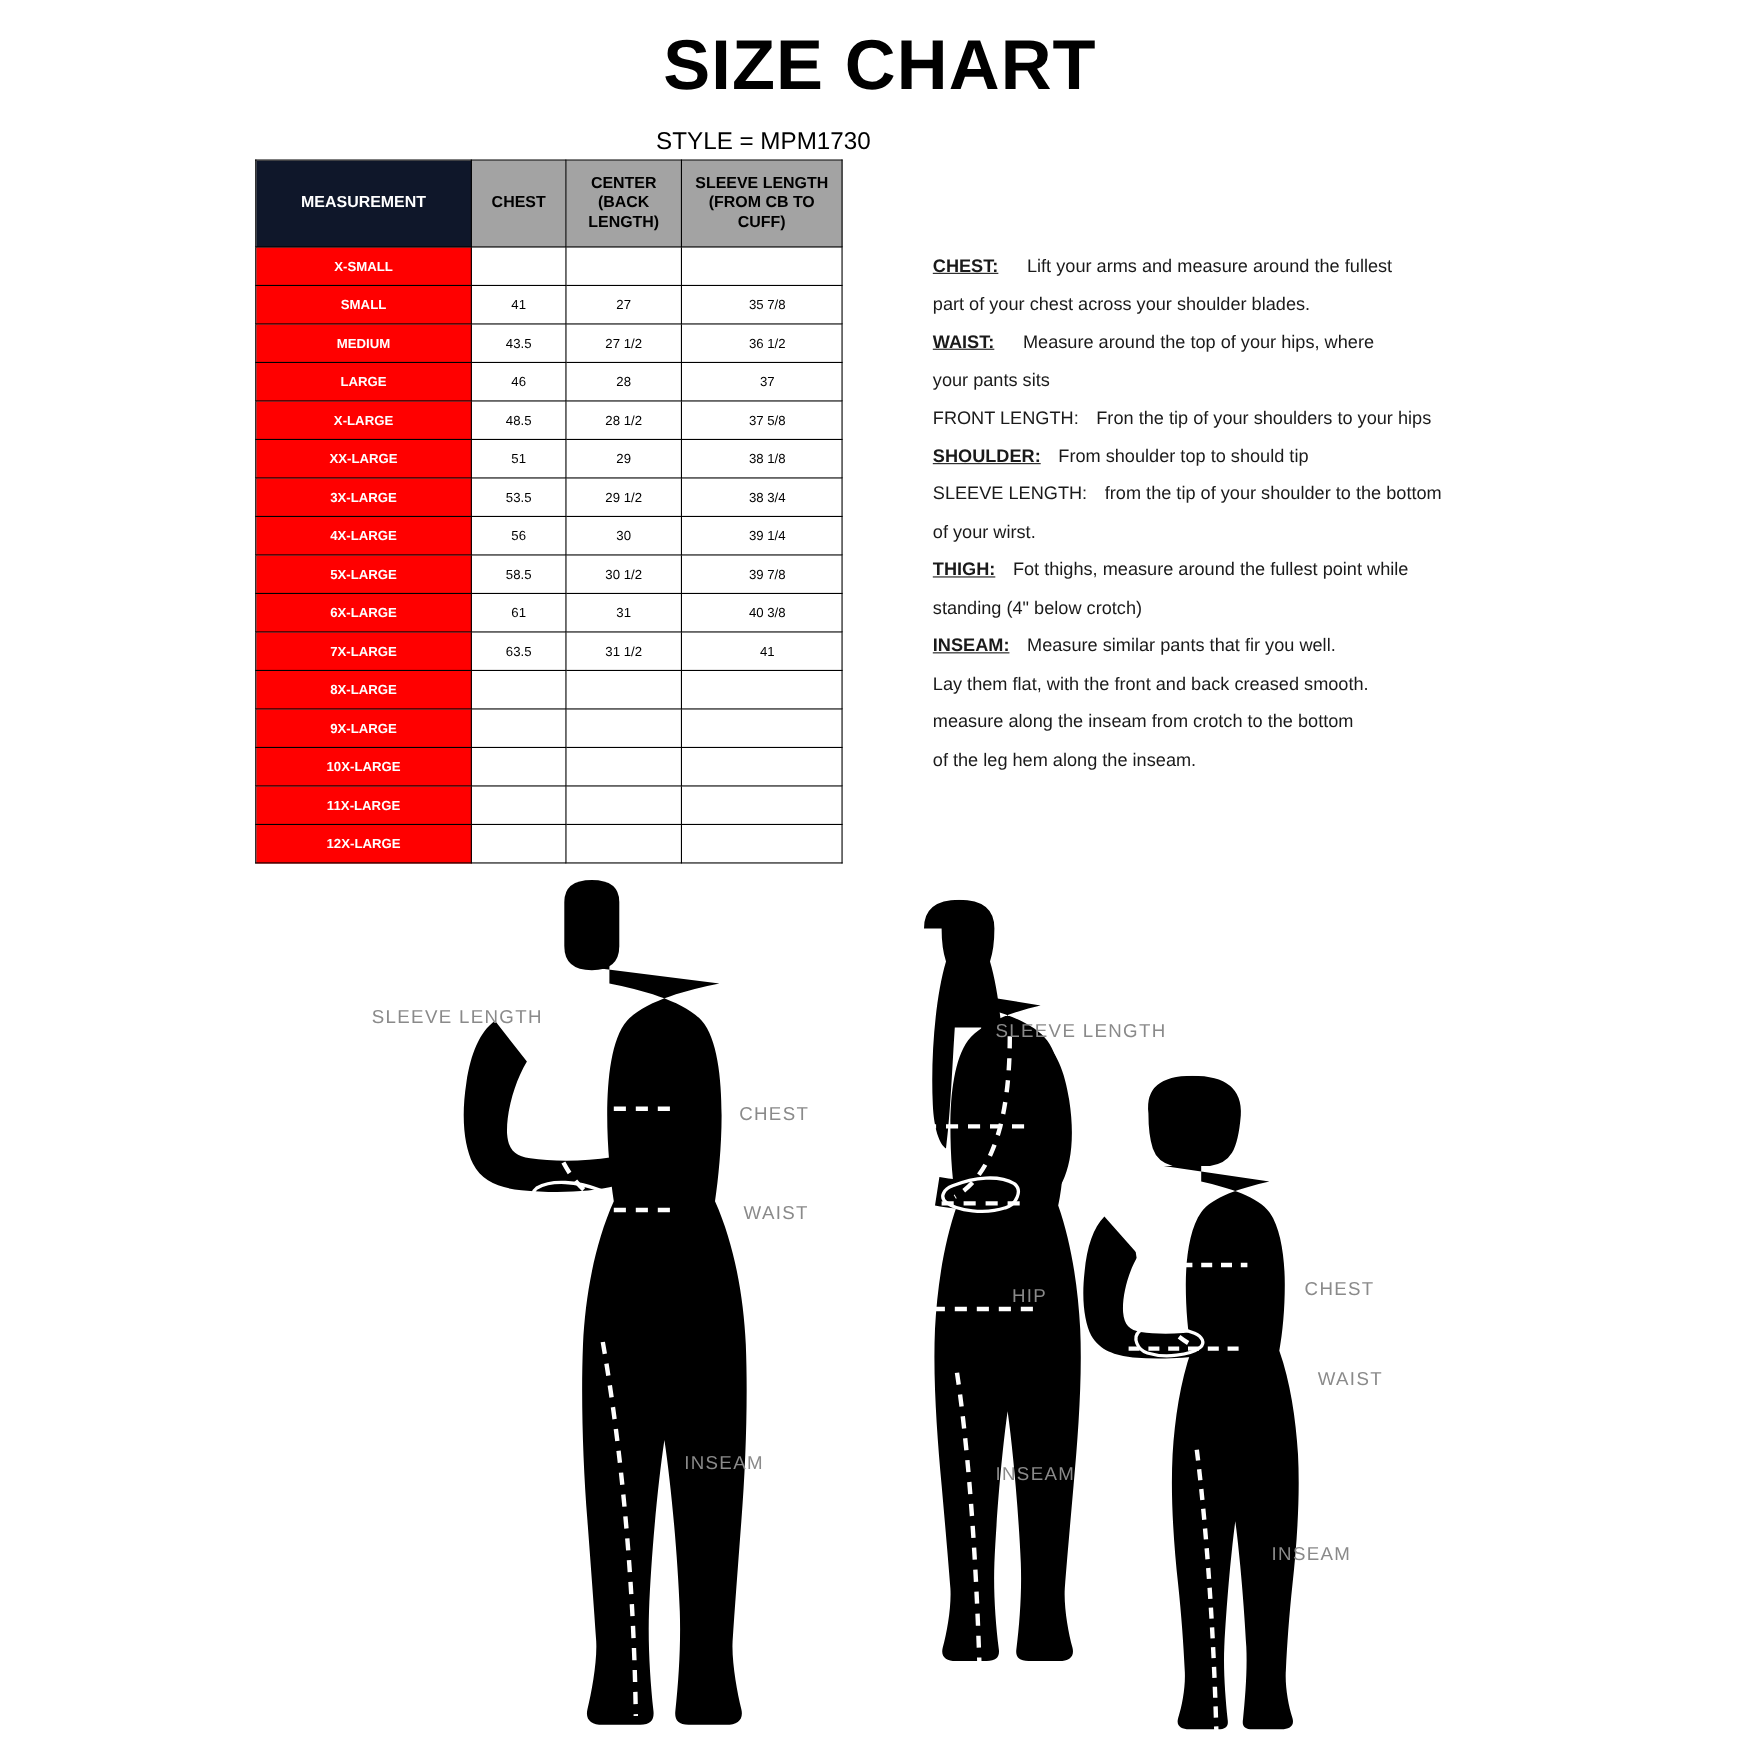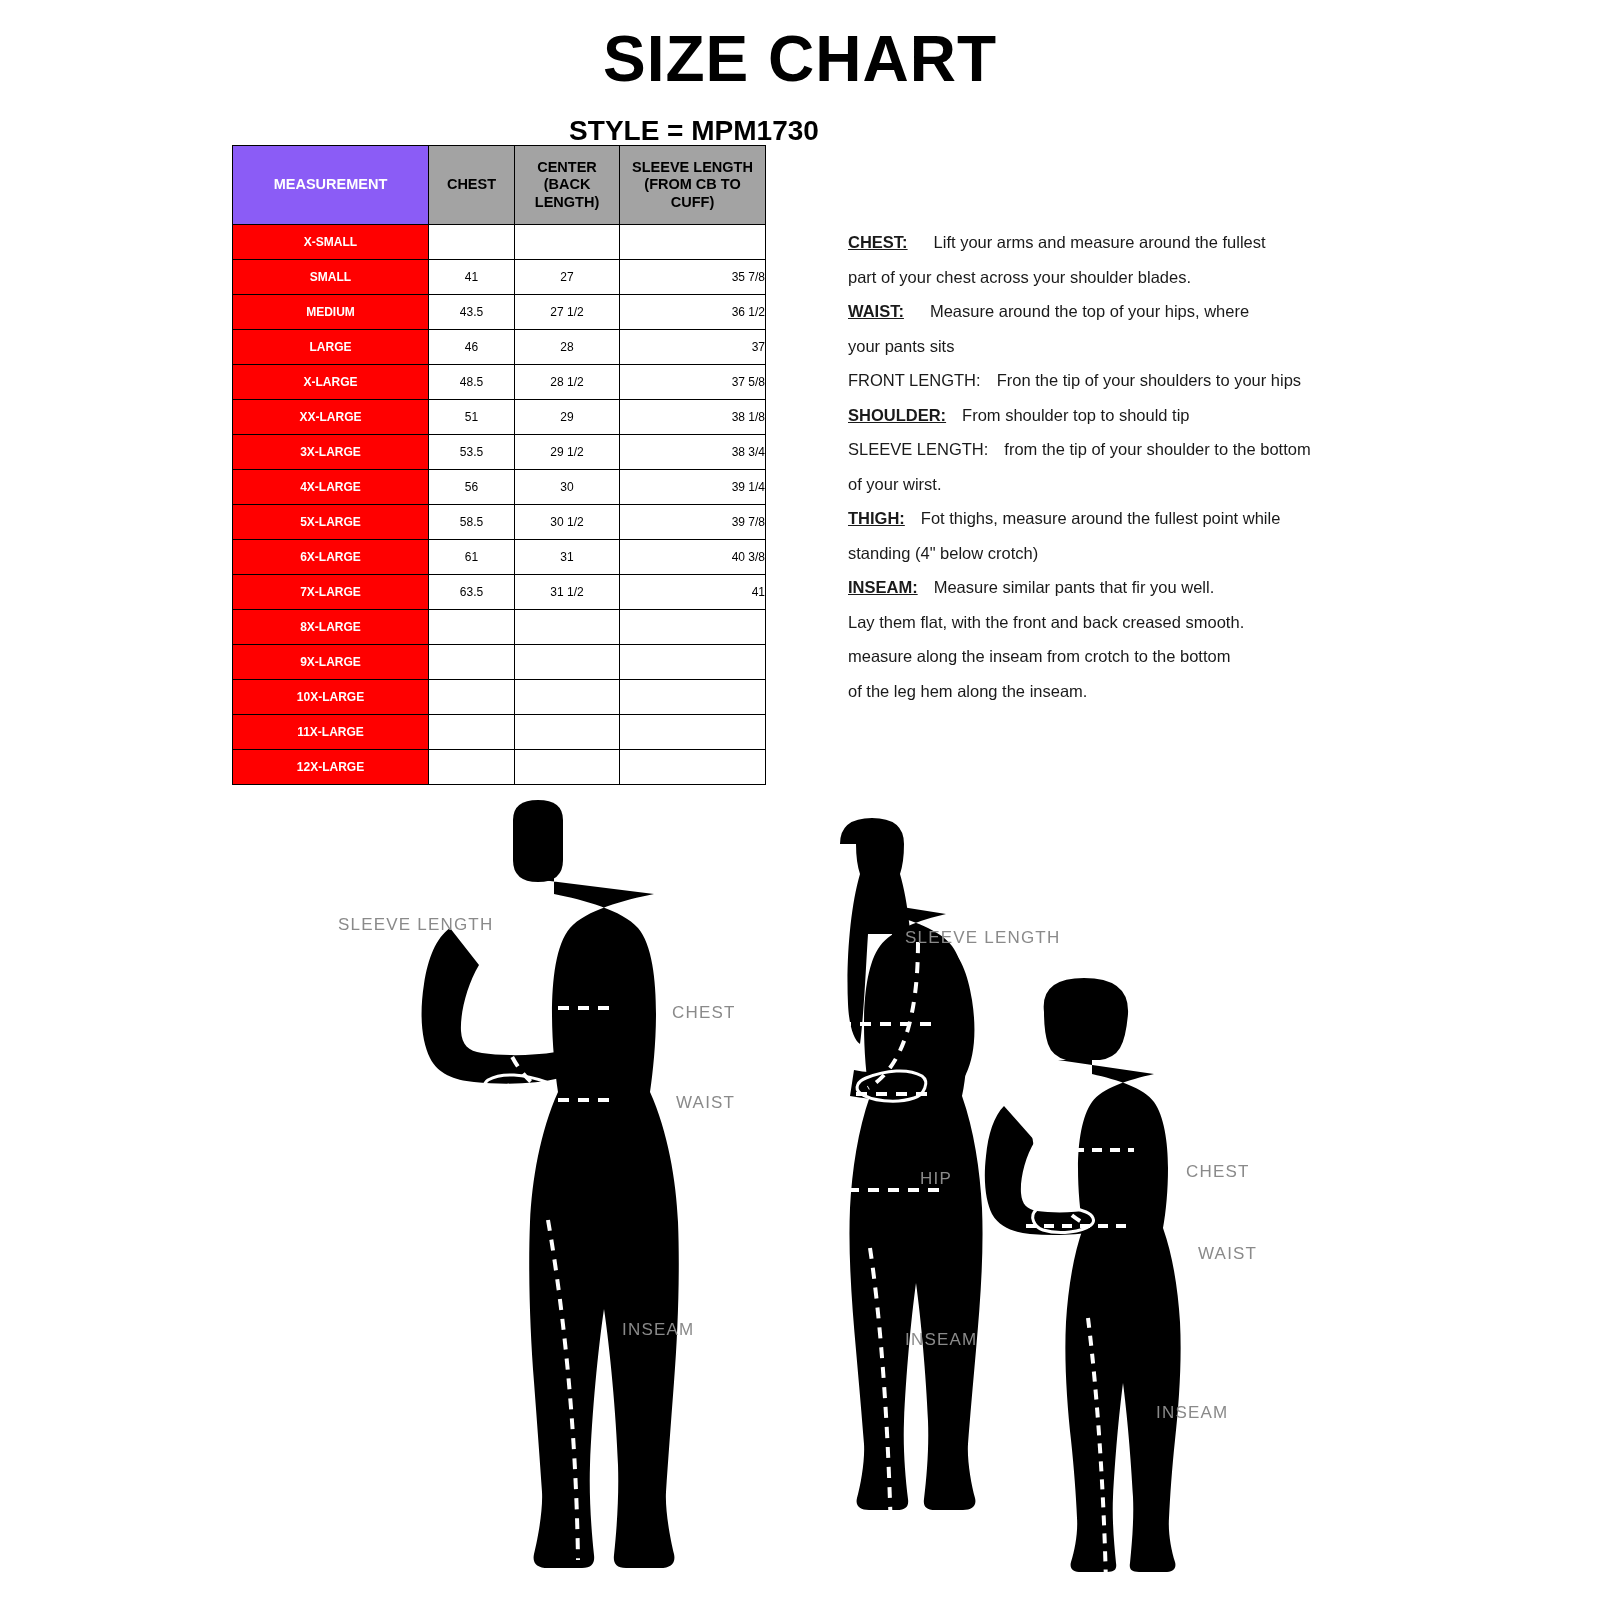--- a/index.html
+++ b/index.html
@@ -31,22 +31,22 @@
     font-weight: 700;
     letter-spacing: 1px;
     font-family: "Liberation Sans", sans-serif;
   }
   .style-line {
     position: absolute;
     top: 115px;
     left: 0;
     width: 1388px;
     text-align: center;
-    font-size: 28px;
-    font-weight: bold;
+    font-size: 22px;
+    font-weight: normal;
   }
   
   .chart-table {
     position: absolute;
     top: 145px;
     left: 232px;
     border-collapse: collapse;
     table-layout: fixed;
     width: 533px;
   }
@@ -54,21 +54,21 @@
   .chart-table col.c1 { width: 86px; }
   .chart-table col.c2 { width: 105px; }
   .chart-table col.c3 { width: 146px; }
   .chart-table th, .chart-table td {
     border: 1px solid #000;
     height: 34px;
     font-size: 15.5px;
     padding: 0;
   }
   .chart-table thead th {
-    background: #8b5cf6;
+    background: #0f172a;
     color: #ffffff;
     font-weight: bold;
     font-size: 14.5px;
     text-align: center;
     line-height: 1.18;
     height: 78px;
     vertical-align: middle;
   }
   .chart-table thead th.hdr-plain {
     background: #a3a3a3;
@@ -84,21 +84,21 @@
     font-size: 12px;
   }
   .chart-table td.val {
     background: #ffffff;
     color: #000000;
     text-align: center;
     font-size: 12px;
     font-weight: 400;
   }
   .chart-table td.val.lft {
-    text-align: right;
+    text-align: center;
     padding-left: 10px;
   }
   
   .instructions {
     position: absolute;
     top: 225px;
     left: 848px;
     width: 520px;
     font-size: 16.5px;
     line-height: 34.5px;

